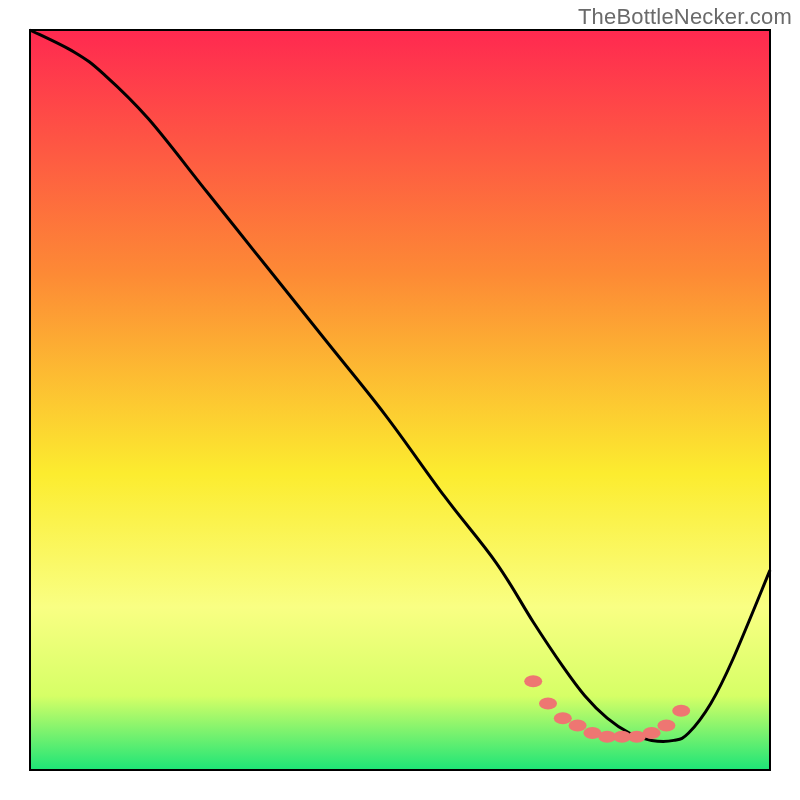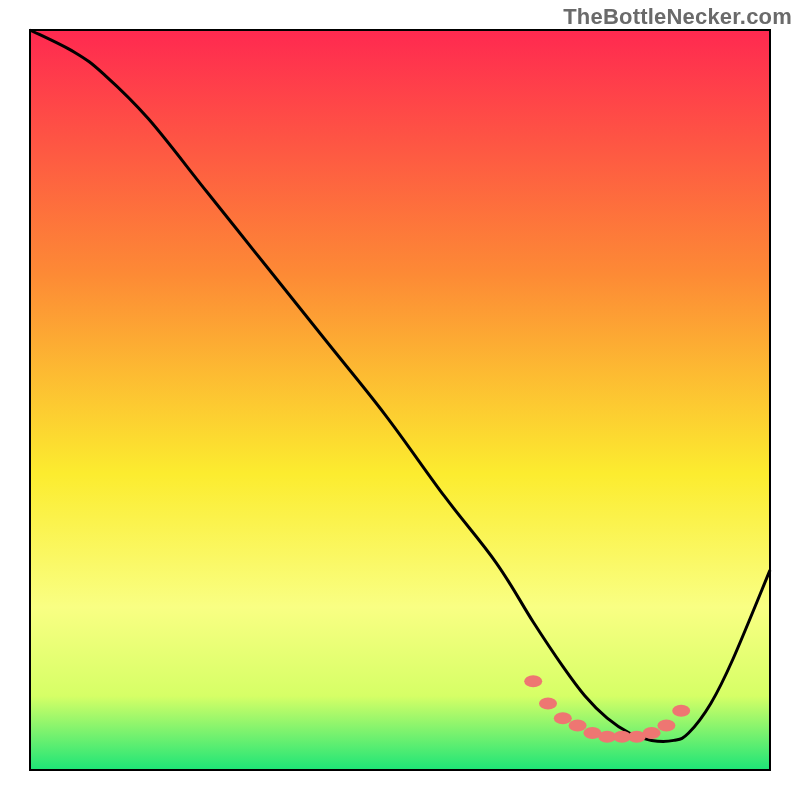--- a/index.html
+++ b/index.html
@@ -17,21 +17,21 @@
   }
   svg {
     display: block;
   }
   .watermark {
     position: absolute;
     top: 4px;
     right: 8px;
     font-family: Arial, Helvetica, sans-serif;
     font-size: 22px;
-    font-weight: 700;
+    font-weight: 400;
     color: #6a6a6a;
     letter-spacing: 0.2px;
   }
 </style>
 </head>
 <body>
 <div class="container">
 
 <svg id="chart" width="800" height="800" viewBox="0 0 800 800">
   <defs>

